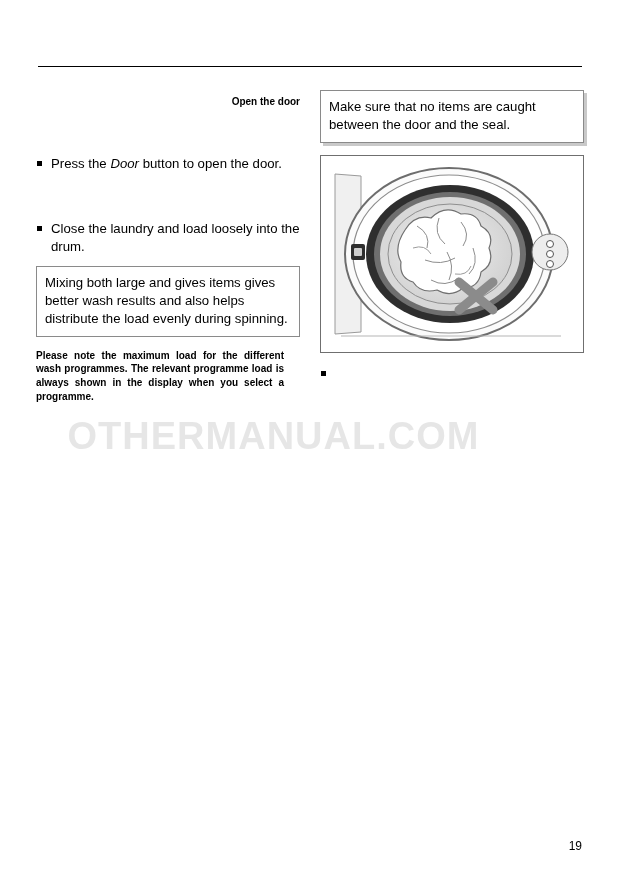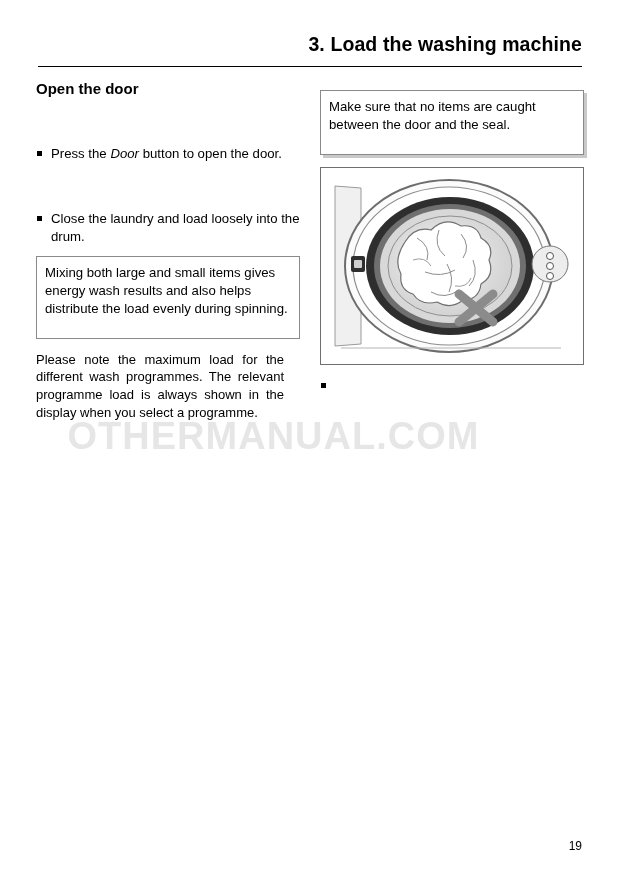--- a/index.html
+++ b/index.html
@@ -40,24 +40,25 @@
   }
   .col {
     position: absolute;
     top: 80px;
     width: 264px;
   }
   .col-left { left: 36px; }
   .col-right { left: 320px; }
 
   h2.section-head {
-    margin: 0 0 12px 0;
-    font-size: 15px;
+    margin: 16px 0 12px 0;
+    font-size: 10px;
     font-weight: bold;
     line-height: 1.2;
+    text-align: right;
   }
   .bullet-list {
     margin: 0;
     padding: 0;
     list-style: none;
   }
   .bullet-item {
     position: relative;
     padding-left: 15px;
     margin-bottom: 9px;
@@ -71,34 +72,35 @@
     top: 6px;
     width: 5px;
     height: 5px;
     background: #000;
   }
   .bullet-item em {
     font-style: italic;
   }
   .note-box {
     border: 1px solid #8a8a8a;
-    padding: 7px 8px 20px 8px;
+    padding: 7px 8px 8px 8px;
     font-size: 13.2px;
     line-height: 1.36;
     margin: 10px 0 12px 0;
     box-sizing: border-box;
   }
   .note-box.shadowed {
     box-shadow: 3px 3px 0 #c9c9c9;
   }
   p.body-text {
     margin: 0 16px 12px 0;
-    font-size: 13px;
+    font-size: 10px;
     line-height: 1.36;
     text-align: justify;
+    font-weight: bold;
   }
   .figure {
     border: 1px solid #6f6f6f;
     box-sizing: border-box;
     width: 264px;
     height: 198px;
     margin: 12px 0 12px 0;
     background: #ffffff;
     position: relative;
     overflow: hidden;
@@ -137,38 +139,37 @@
     pointer-events: none;
     user-select: none;
     white-space: nowrap;
   }
 </style>
 </head>
 <body>
 
 <div class="page">
 
-  <div class="page-title">3. Load the washing machine</div>
   <div class="title-rule"></div>
 
   <div class="col col-left">
     <h2 class="section-head">Open the door</h2>
 
     <ul class="bullet-list">
       <li class="bullet-item">
         <span class="sq"></span>
         <span>Press the </span><em>Door</em><span> button to open the door.</span>
       </li>
       <li class="bullet-item">
         <span class="sq"></span>
         <span>Close the laundry and load loosely into the drum.</span>
       </li>
     </ul>
 
-    <div class="note-box">Mixing both large and small items gives energy wash results and also helps distribute the load evenly during spinning.</div>
+    <div class="note-box">Mixing both large and gives items gives better wash results and also helps distribute the load evenly during spinning.</div>
 
     <p class="body-text">Please note the maximum load for the different wash programmes. The relevant programme load is always shown in the display when you select a programme.</p>
   </div>
 
   <div class="col col-right">
 
     <div class="note-box shadowed">Make sure that no items are caught between the door and the seal.</div>
 
     <div class="figure">
       <svg width="262" height="196" viewBox="0 0 262 196" xmlns="http://www.w3.org/2000/svg">

